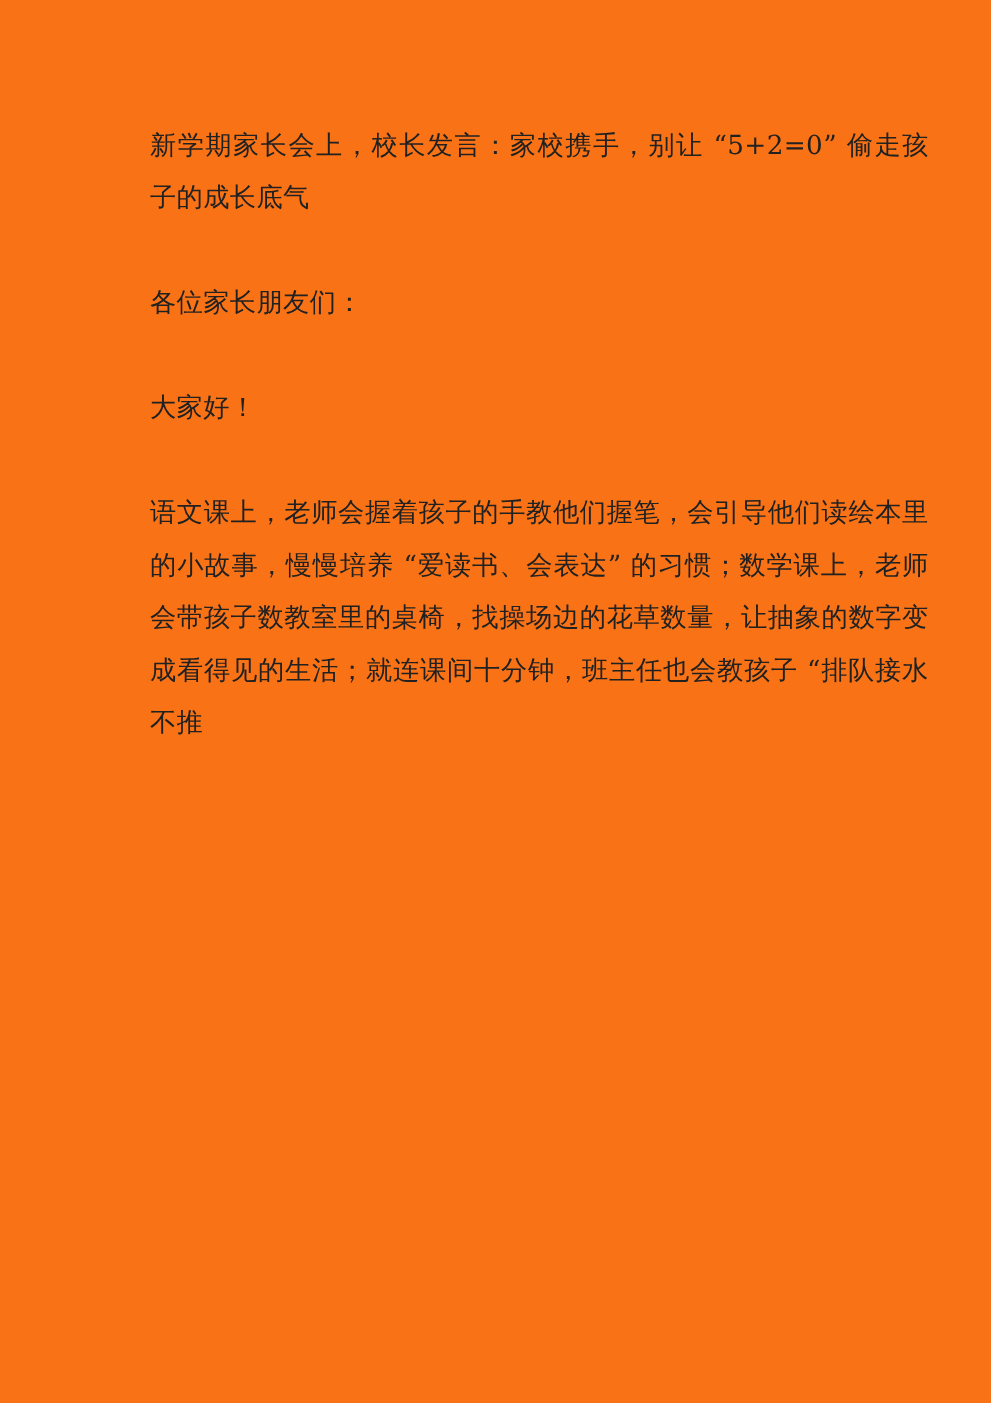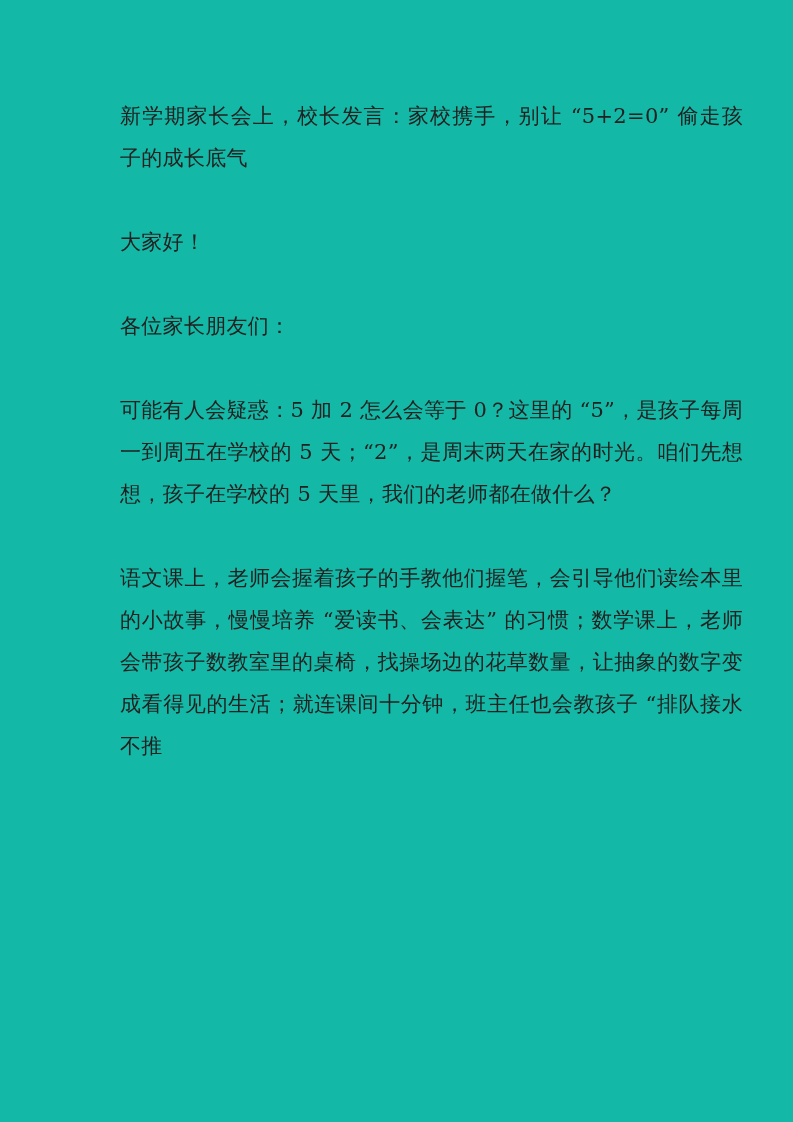--- a/index.html
+++ b/index.html
@@ -6,21 +6,21 @@
     margin: 0;
     padding: 0;
     background: #ffffff;
   }
   .page {
     position: relative;
     box-sizing: border-box;
     width: 793px;
     height: 1122px;
     margin: 0 auto;
-    background: #14b8a6;
+    background: #f97316;
     padding: 95px 50px 40px 120px;
     overflow: hidden;
   }
   .doc p {
     margin: 0 0 42px 0;
     font-family: "DejaVu Serif", "Liberation Serif", serif;
     font-size: 21px;
     line-height: 42px;
     color: #212121;
     text-align: justify;
@@ -31,18 +31,17 @@
   .doc p:last-child {
     margin-bottom: 0;
   }
 </style>
 </head>
 <body>
 
 <div class="page">
   <div class="doc">
     <p>新学期家长会上，校长发言：家校携手，别让 “5+2=0” 偷走孩子的成长底气</p>
+    <p>各位家长朋友们：</p>
     <p>大家好！</p>
-    <p>各位家长朋友们：</p>
-    <p>可能有人会疑惑：5 加 2 怎么会等于 0？这里的 “5”，是孩子每周一到周五在学校的 5 天；“2”，是周末两天在家的时光。咱们先想想，孩子在学校的 5 天里，我们的老师都在做什么？</p>
     <p>语文课上，老师会握着孩子的手教他们握笔，会引导他们读绘本里的小故事，慢慢培养 “爱读书、会表达” 的习惯；数学课上，老师会带孩子数教室里的桌椅，找操场边的花草数量，让抽象的数字变成看得见的生活；就连课间十分钟，班主任也会教孩子 “排队接水不推</p>
   </div>
 </div>
 
 </body></html>

